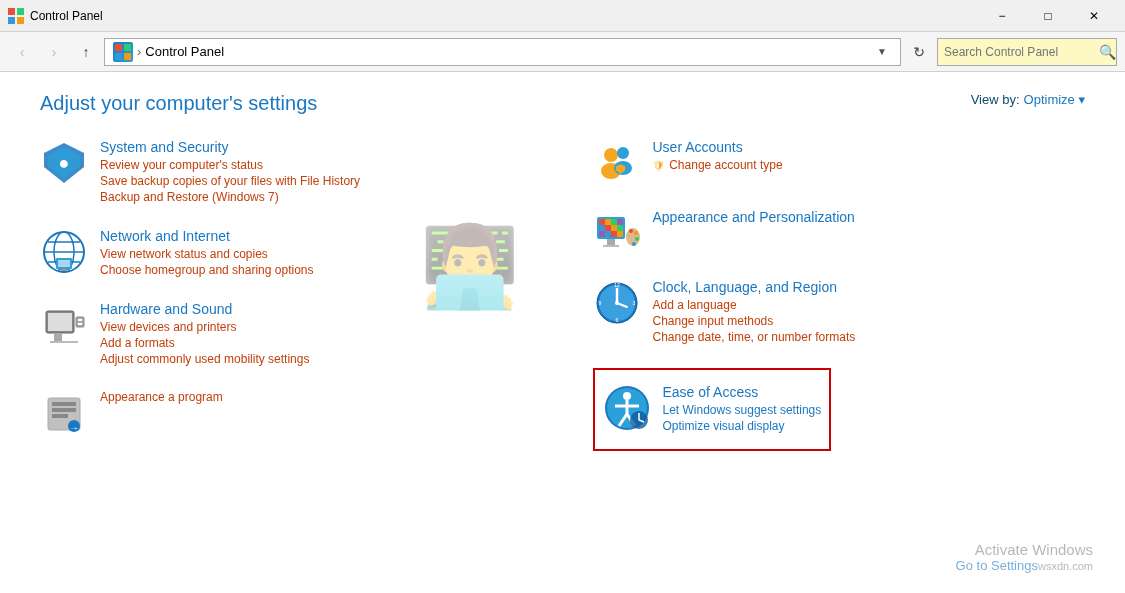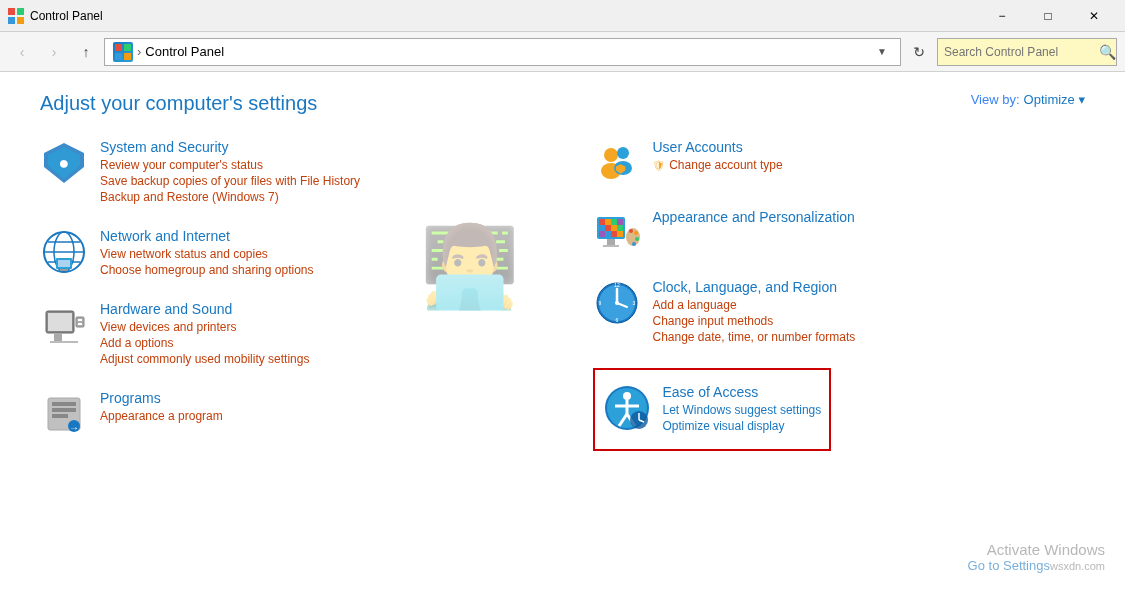--- a/index.html
+++ b/index.html
@@ -176,21 +176,21 @@
       color: #1a78c2;
       font-weight: 400;
     }
     .view-by {
       display: flex;
       align-items: center;
       font-size: 13px;
       color: #333;
       gap: 4px;
     }
-    .view-by-label { color: #3b82f6; margin-left: 24px; }
+    .view-by-label { color: #0c4a6e; margin-left: 24px; }
     .view-by-value {
       color: #1a78c2;
       cursor: pointer;
     }
 
     
     .categories-grid {
       display: grid;
       grid-template-columns: 1fr 1fr;
       gap: 0;
@@ -246,21 +246,21 @@
       color: #1a78c2;
     }
     .highlighted-section .cat-link {
       color: #1a78c2;
     }
 
     
     .activate-notice {
       position: absolute;
       bottom: 20px;
-      right: 20px;
+      right: 32px;
       text-align: right;
     }
     .activate-title {
       font-size: 15px;
       color: #888;
       opacity: 0.6;
     }
     .activate-link {
       font-size: 13px;
       color: #1a78c2;
@@ -381,38 +381,37 @@
             <rect x="36" y="16" width="8" height="10" rx="1" fill="#aaa" stroke="#888"></rect>
             <rect x="38" y="18" width="4" height="2" fill="#fff"></rect>
             <rect x="38" y="22" width="4" height="2" fill="#fff"></rect>
             <rect x="14" y="32" width="8" height="8" fill="#aaa"></rect>
             <rect x="10" y="40" width="28" height="2" fill="#bbb"></rect>
           </svg>
         </div>
         <div class="cat-content">
           <div class="cat-title">Hardware and Sound</div>
           <a class="cat-link">View devices and printers</a>
-          <a class="cat-link">Add a options</a>
+          <a class="cat-link">Add a formats</a>
           <a class="cat-link">Adjust commonly used mobility settings</a>
         </div>
       </div>
 
       <div class="category-item">
         <div class="cat-icon">
           <svg width="48" height="48" viewBox="0 0 48 48">
             <rect x="8" y="8" width="32" height="32" rx="2" fill="#c0c0c0" stroke="#aaa"></rect>
             <rect x="12" y="12" width="24" height="4" fill="#888"></rect>
             <rect x="12" y="18" width="24" height="4" fill="#888"></rect>
             <rect x="12" y="24" width="16" height="4" fill="#888"></rect>
             <circle cx="34" cy="36" r="6" fill="#1a78c2"></circle>
             <text x="34" y="40" text-anchor="middle" font-size="10" fill="white" font-weight="bold">→</text>
           </svg>
         </div>
         <div class="cat-content">
-          <div class="cat-title">Programs</div>
           <a class="cat-link">Appearance a program</a>
         </div>
       </div>
 
     </div>
 
     <div>
 
       
       <div class="category-item">

